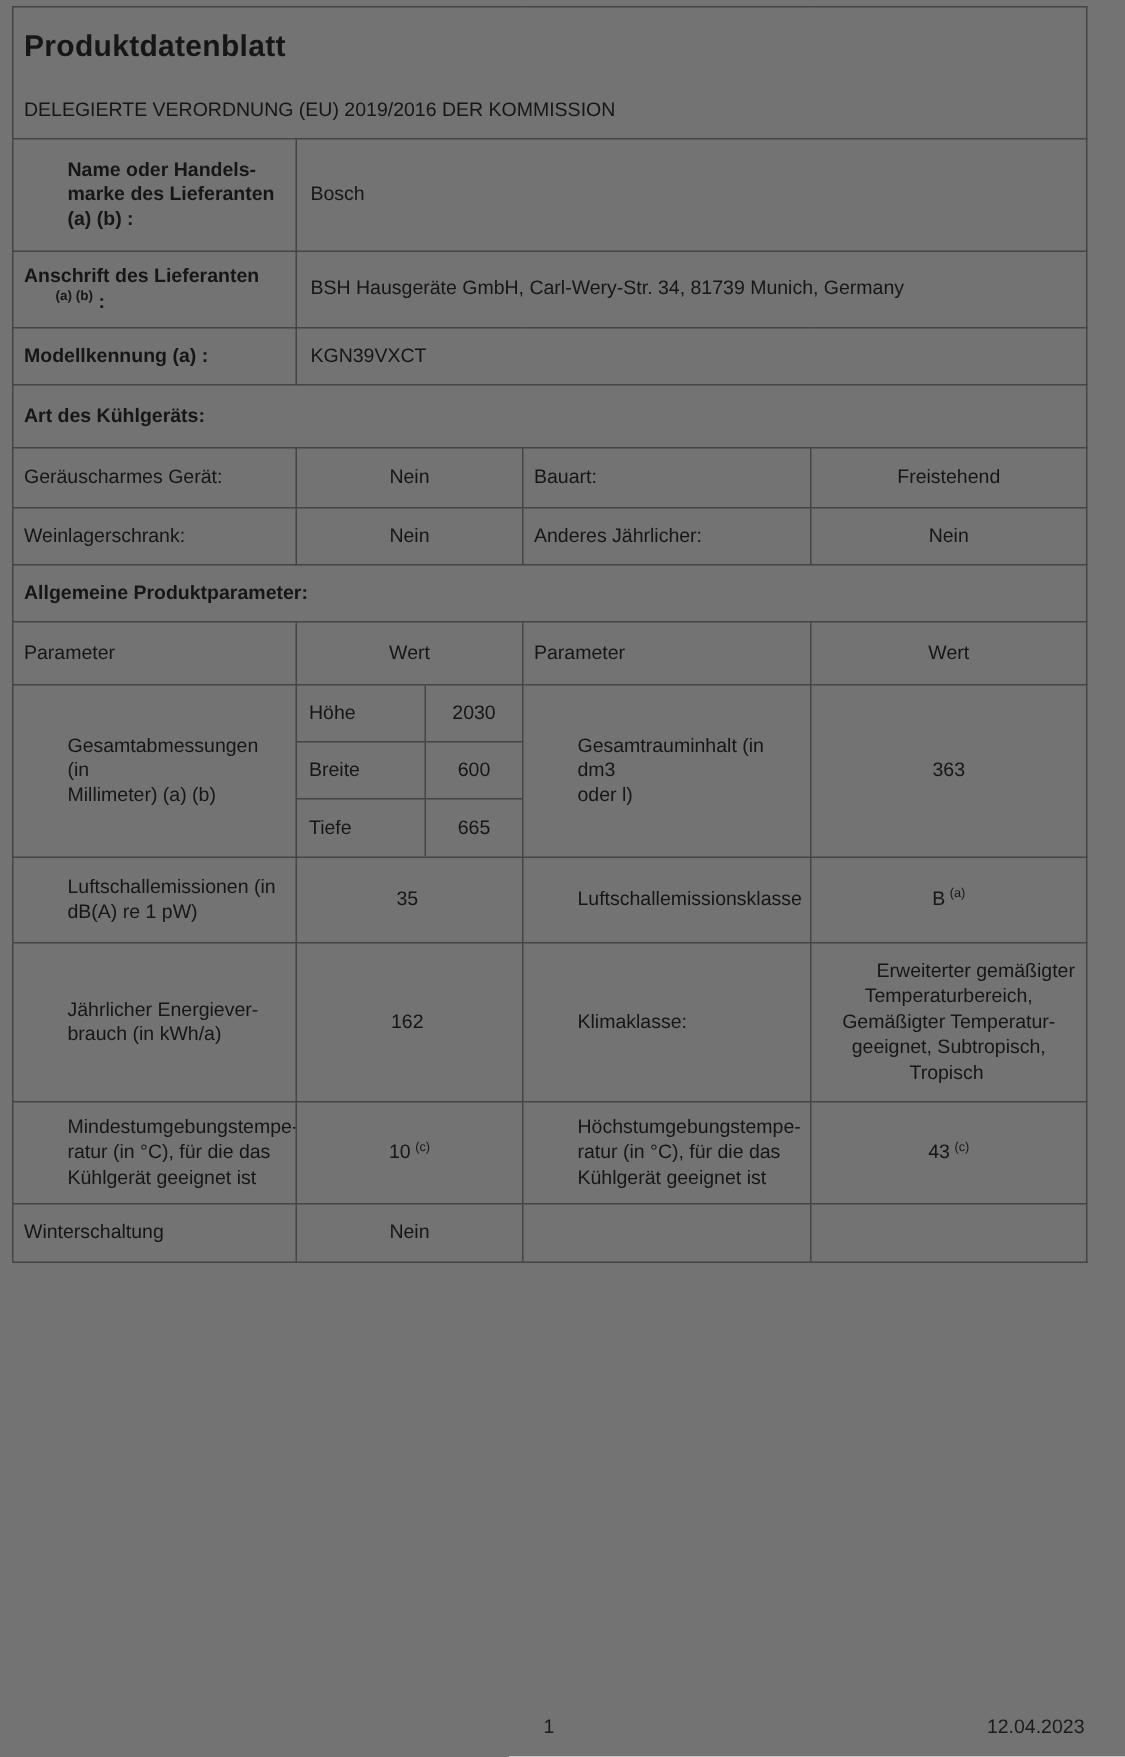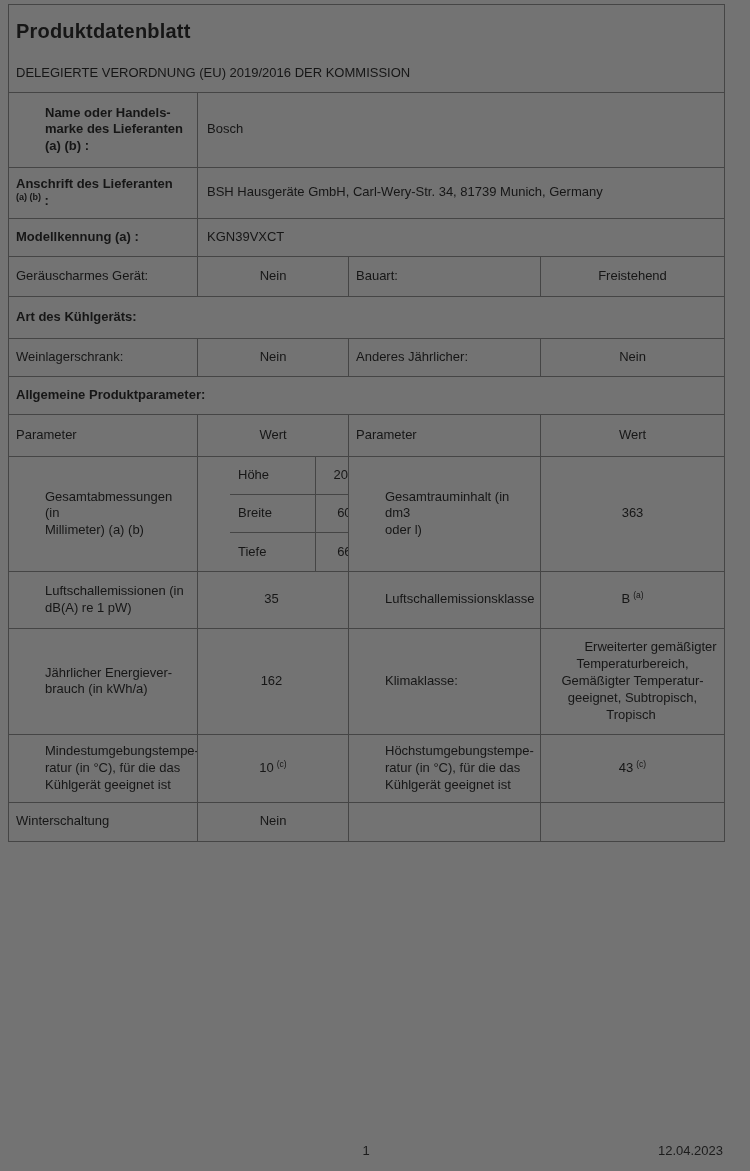--- a/index.html
+++ b/index.html
@@ -25,26 +25,26 @@
   .val   { text-align: center; padding: 4px 5px; }
   .val-left { text-align: left; padding: 4px 9px; }
   .bold  { font-weight: bold; }
   .prewrap { white-space: pre-line; padding-left: 36px; }
   .sect  { font-weight: bold; text-align: left; padding: 4px 7px; }
 
   td.titlecell { padding: 13px 7px 10px 7px; vertical-align: top; }
   .title { font-size: 20px; font-weight: bold; letter-spacing: 0.2px; }
   .subtitle { font-size: 13px; margin-top: 21px; }
 
-  sup { line-height: 0; }
+  sup { line-height: 0; margin-left: 21px; }
   .lsup { font-size: 9px; font-weight: bold; }
   .vsup { font-size: 8.5px; margin-left: 3px; }
 
   td.subhost { padding: 0; }
-  table.subtbl { width: 100%; height: 100%; border-collapse: collapse; table-layout: fixed; margin-left: 32px; }
+  table.subtbl { width: 100%; height: 100%; border-collapse: collapse; table-layout: fixed; }
   table.subtbl td { border: 1.5px solid #454545; font-size: 13px; vertical-align: middle; }
   table.subtbl tr td:first-child { border-left: none; }
   table.subtbl tr td:last-child  { border-right: none; }
   table.subtbl tr:first-child td { border-top: none; }
   table.subtbl tr:last-child td  { border-bottom: none; }
   table.subtbl td.dim-name { text-align: left; padding: 4px 8px; }
   table.subtbl td.dim-val  { text-align: center; padding: 4px 4px; }
 
   .footer {
     position: absolute; left: 8px; top: 1143px; width: 716px; height: 20px;
@@ -87,28 +87,28 @@
         <sup class="lsup">(a) (b)</sup><span> :</span>
       </td>
       <td colspan="3" class="val-left">BSH Hausgeräte GmbH, Carl-Wery-Str. 34, 81739 Munich, Germany</td>
     </tr>
 
     <tr style="height:38px">
       <td class="lbl bold">Modellkennung (a) :</td>
       <td colspan="3" class="val-left">KGN39VXCT</td>
     </tr>
 
+    <tr style="height:42px">
+      <td colspan="4" class="sect">Art des Kühlgeräts:</td>
+    </tr>
     <tr style="height:40px">
       <td class="lbl">Geräuscharmes Gerät:</td>
       <td class="val">Nein</td>
       <td class="lbl">Bauart:</td>
       <td class="val">Freistehend</td>
-    </tr>
-    <tr style="height:42px">
-      <td colspan="4" class="sect">Art des Kühlgeräts:</td>
     </tr>
     <tr style="height:38px">
       <td class="lbl">Weinlagerschrank:</td>
       <td class="val">Nein</td>
       <td class="lbl">Anderes Jährlicher:</td>
       <td class="val">Nein</td>
     </tr>
 
     <tr style="height:38px">
       <td colspan="4" class="sect">Allgemeine Produktparameter:</td>

